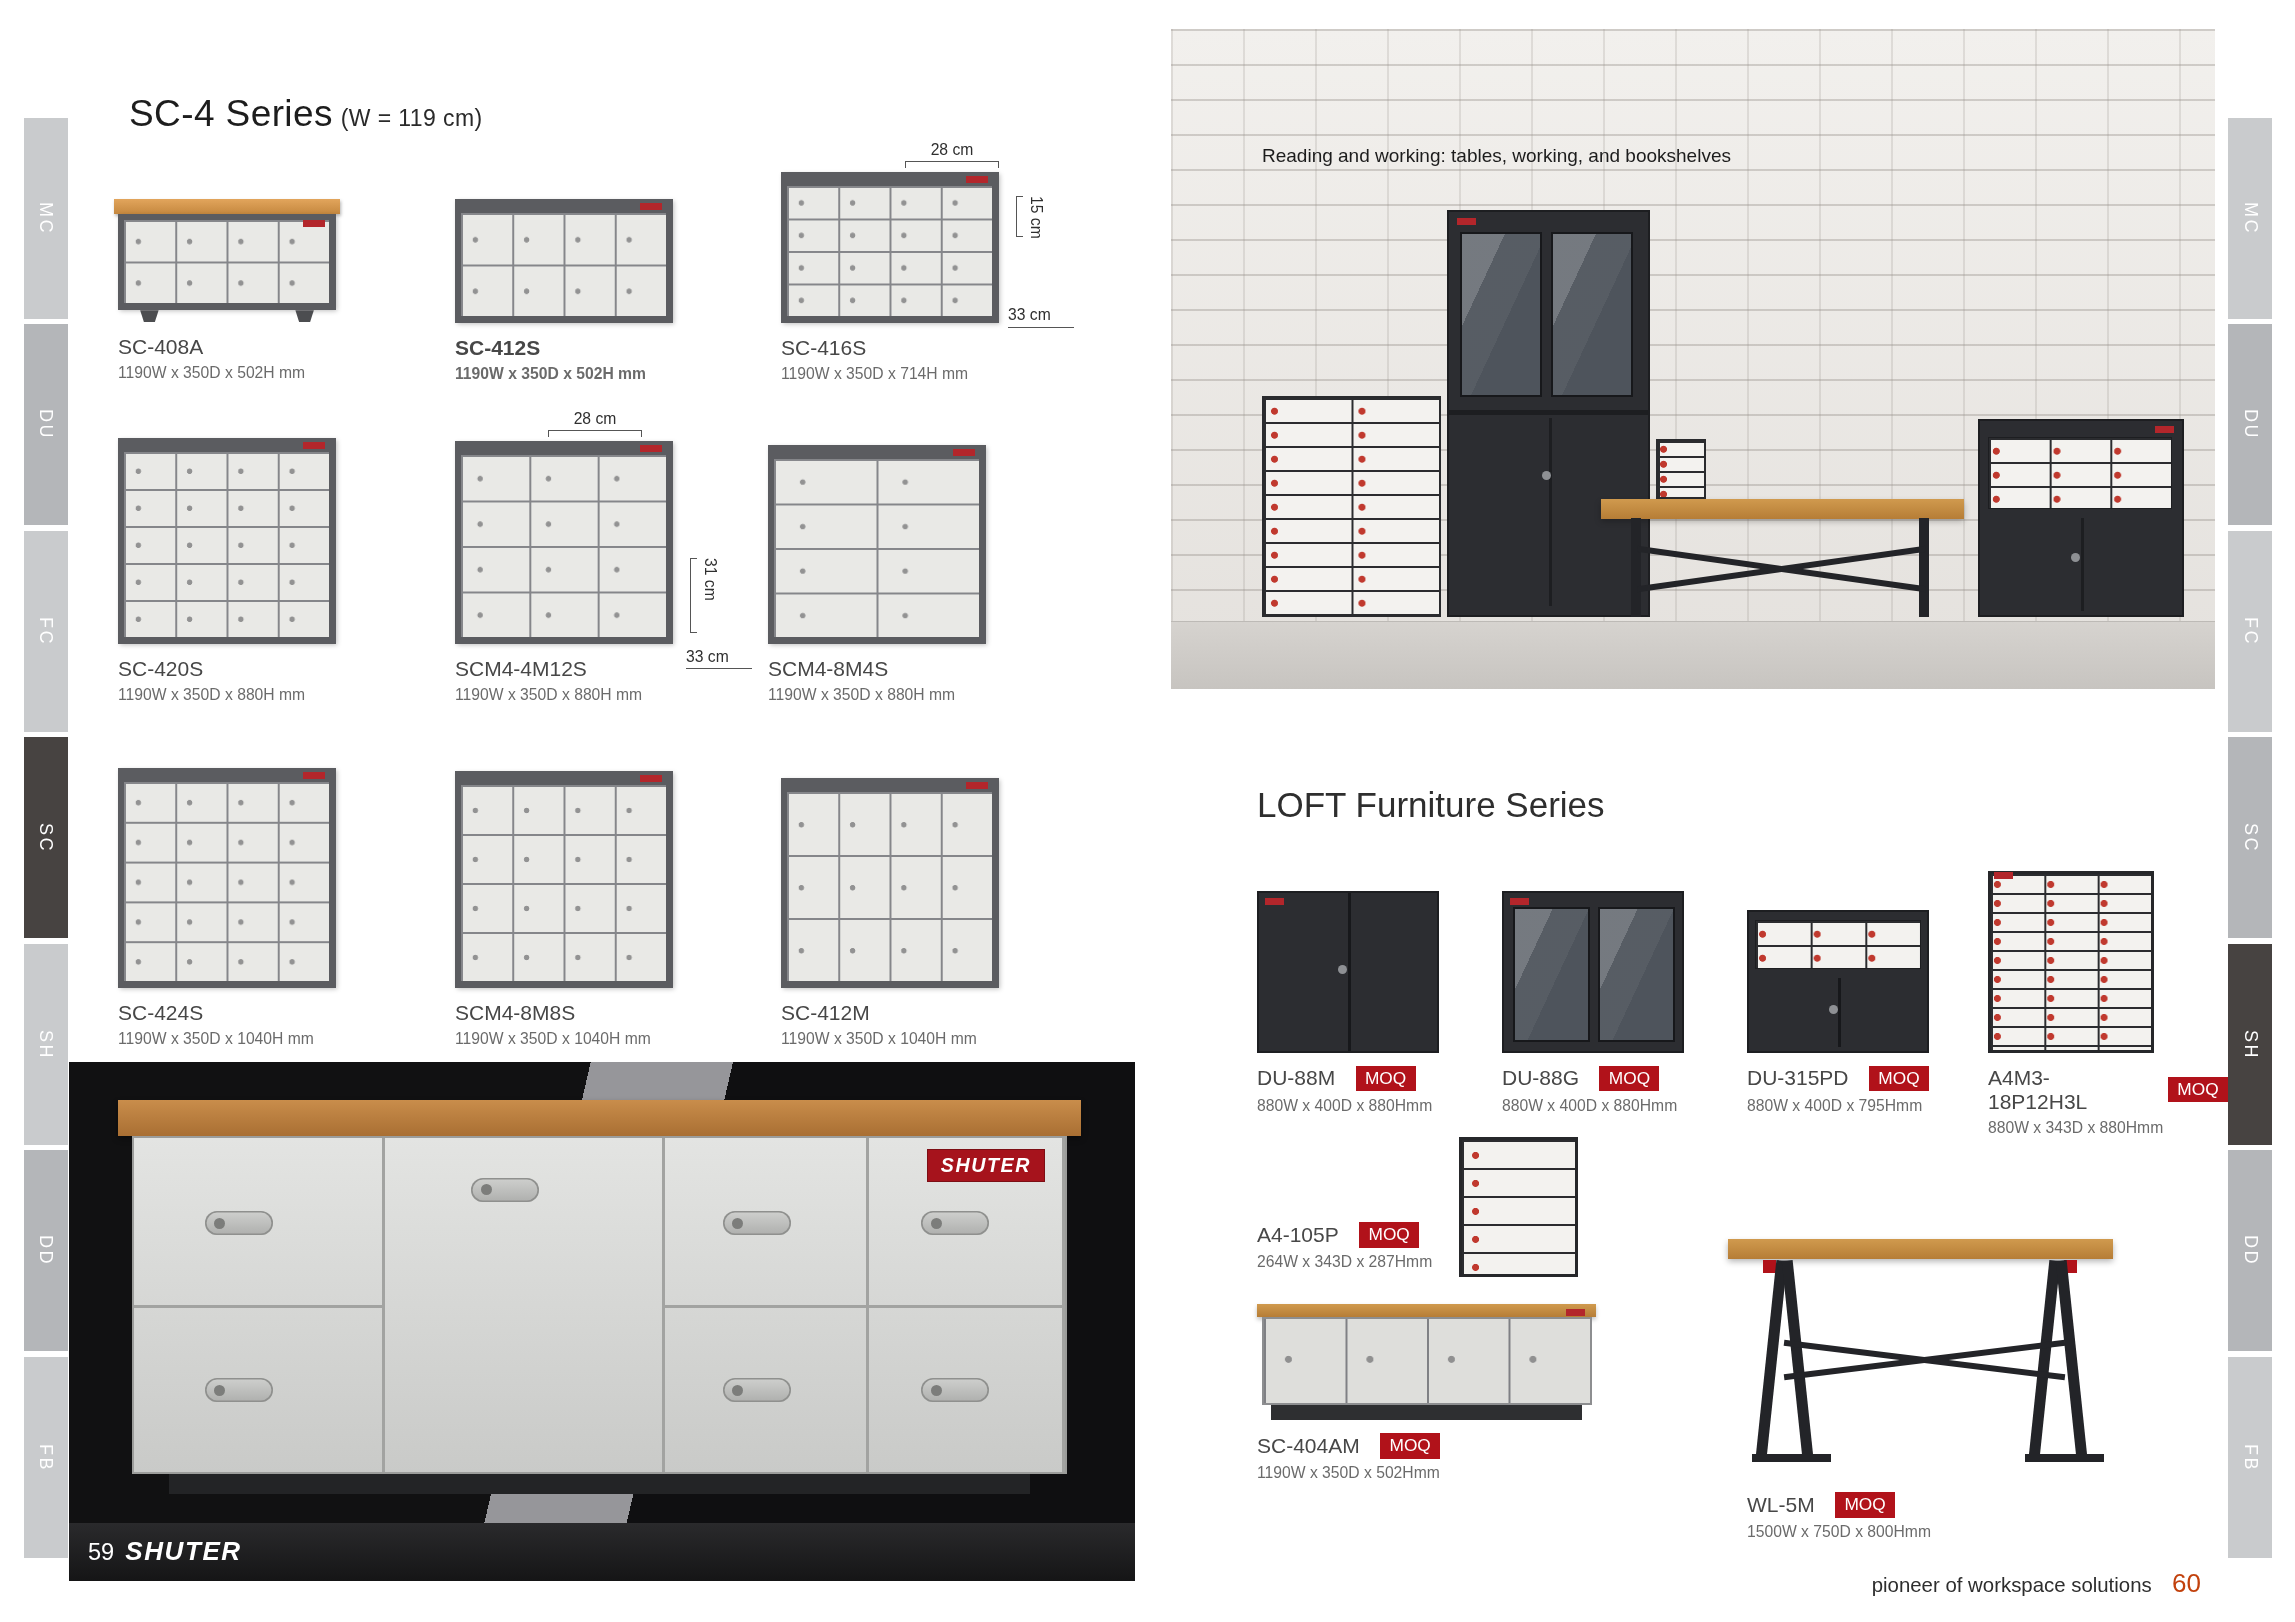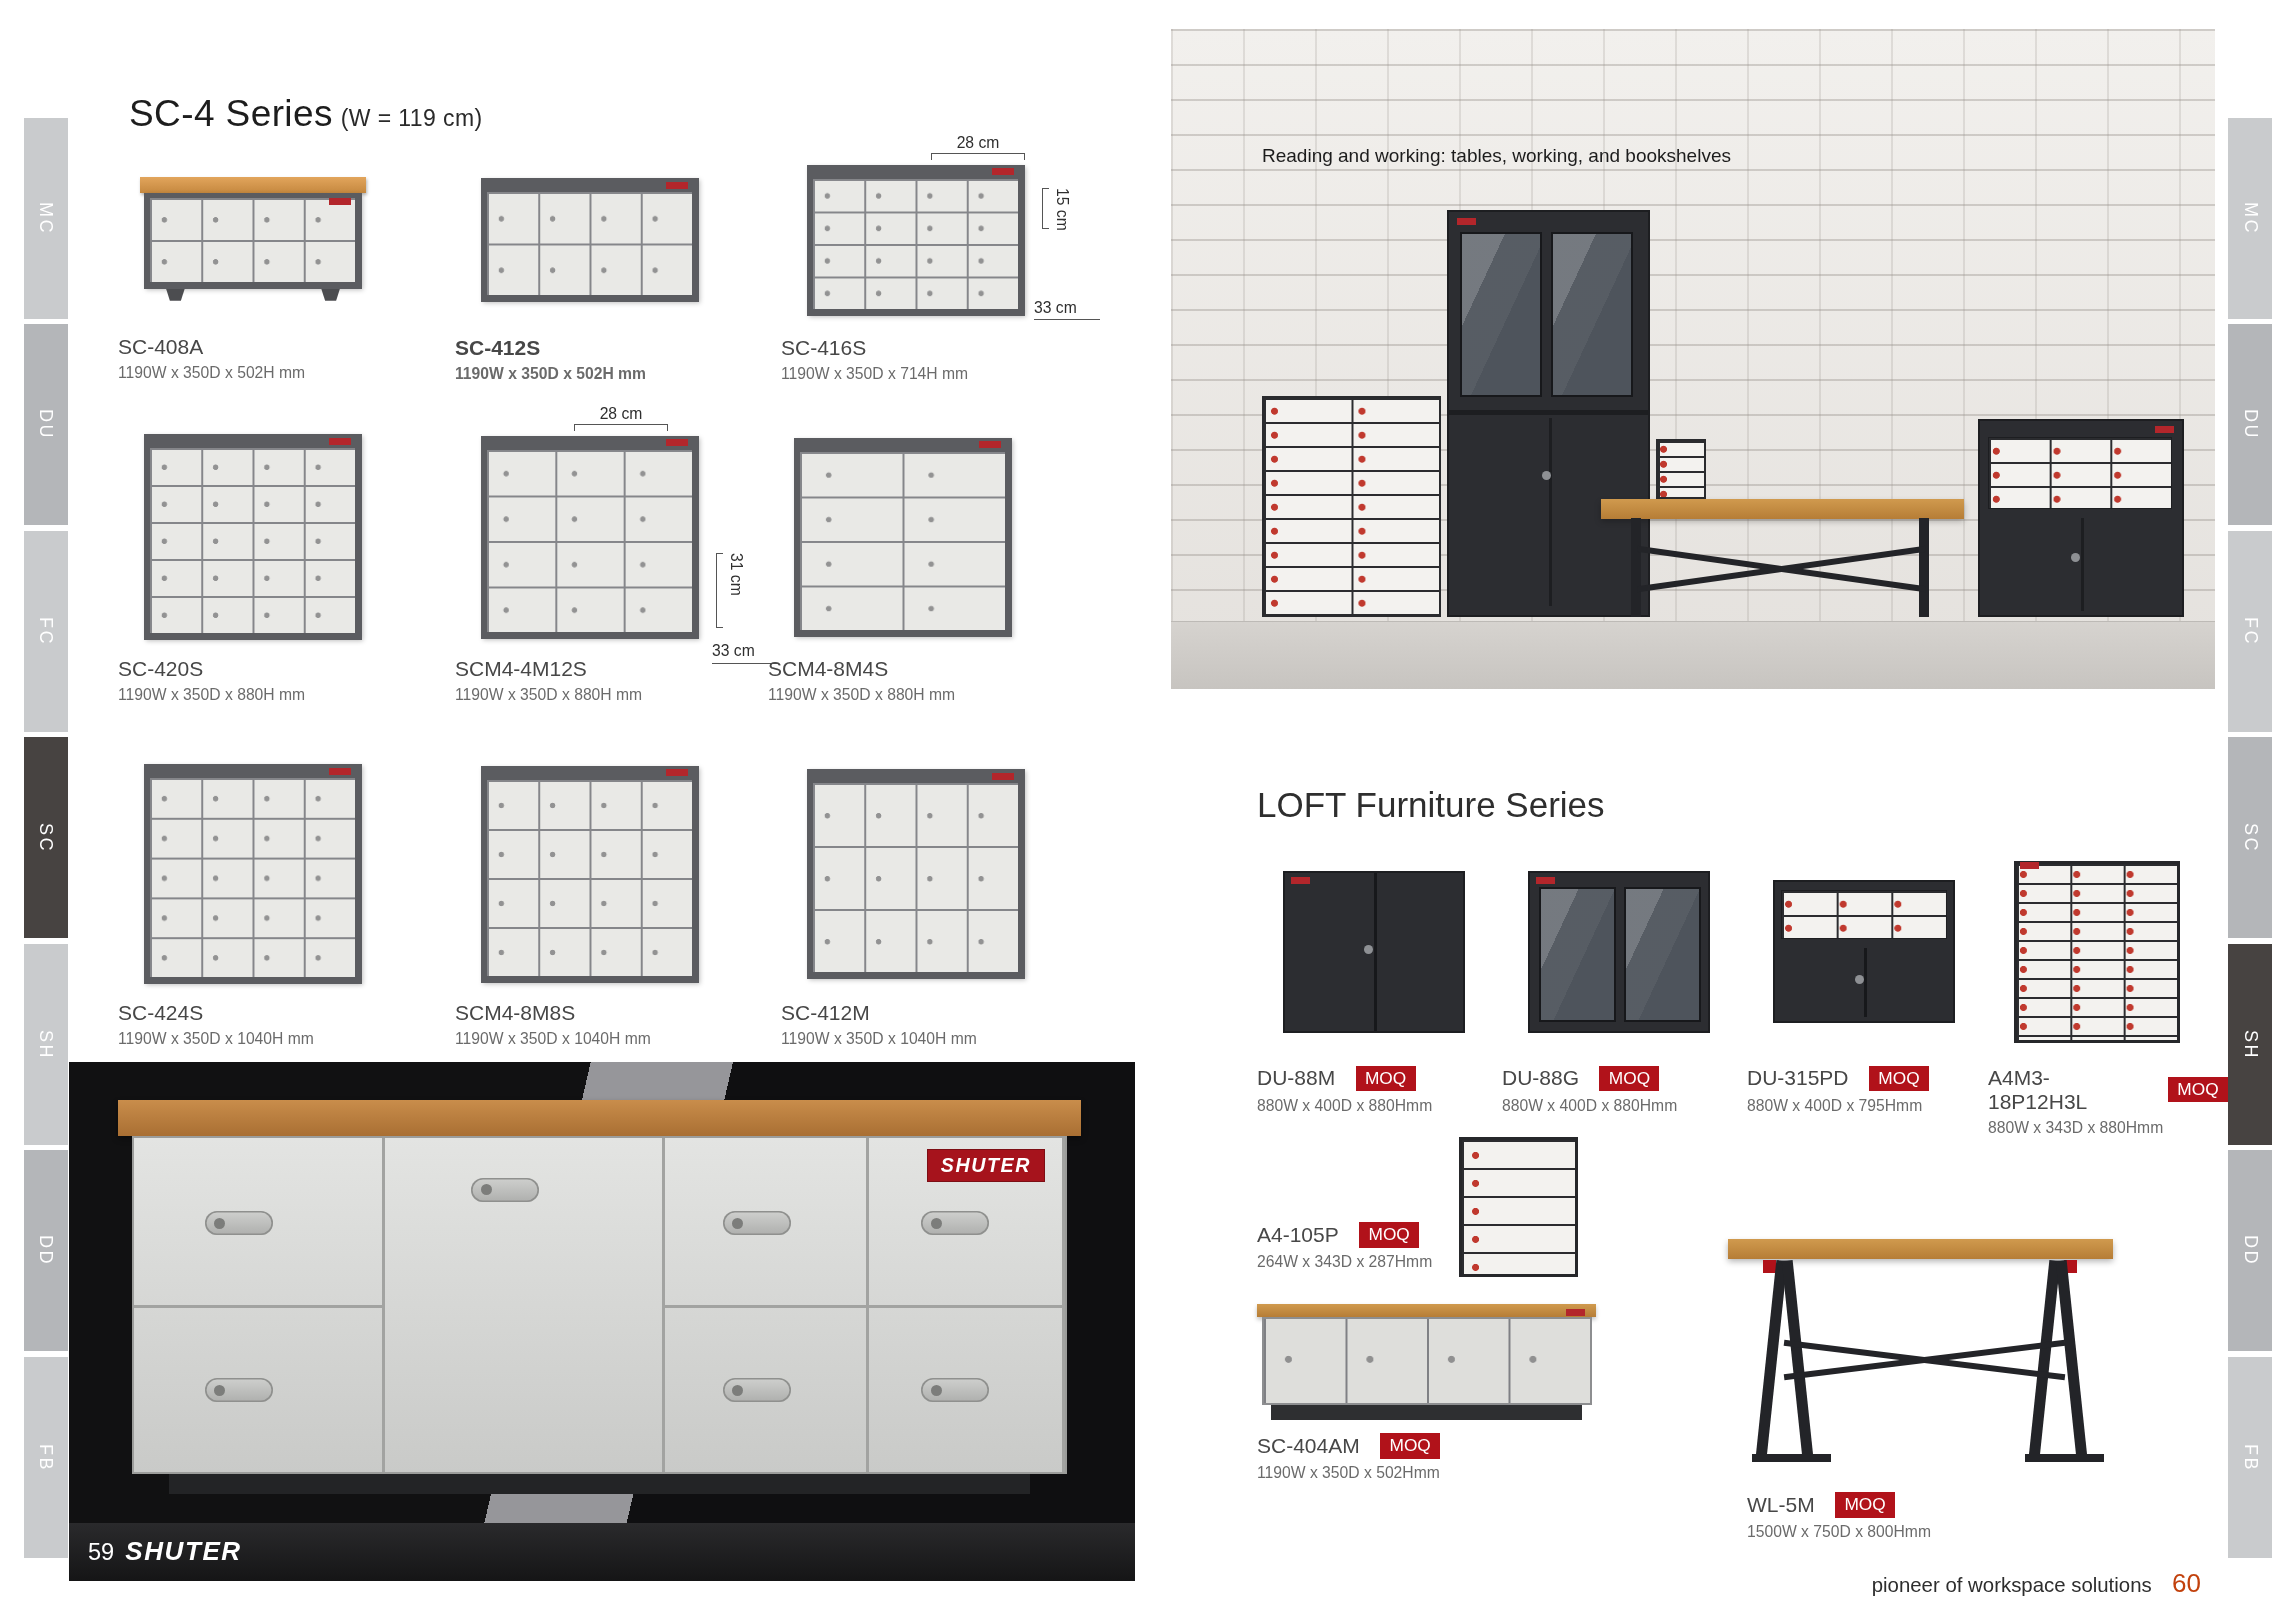--- a/index.html
+++ b/index.html
@@ -12,21 +12,21 @@
   .tab span { writing-mode:vertical-rl; font-size:18px; letter-spacing:2.4px; color:#ffffff; }
   .tab.light { background:#c9cbcd; }
   .tab.mid   { background:#b4b6b9; }
   .tab.dark  { background:#474341; }
 
   
   .lp-title { position:absolute; left:129px; top:93px; font-size:37px; color:#1d1d1d; letter-spacing:0.4px; }
   .lp-title .suffix { font-size:23px; color:#2a2a2a; margin-left:7.9px; }
 
   .pcell { position:absolute; width:267px; display:flex; flex-direction:column; }
-  .img-area { display:flex; align-items:center;margin-left:26px; }
+  .img-area { display:flex; align-items:flex-end; }
   .pname { margin-top:12.6px; font-size:21px; color:#474747; }
   .pdims { margin-top:5.5px; font-size:15.7px; color:#6b6b6b; }
 
   .cabwrap { position:relative; }
   .lockers { position:relative; background:#5b5c60; padding:5.5px 7px 7px 5.5px; box-shadow:1.6px 2.4px 4.7px rgba(0,0,0,.25); }
   .lockers.darktop { padding-top:14px; }
   .doors { width:100%; height:100%;
     background-color:#e9e9e6;
     background-image:
       radial-gradient(circle at 28% 52%, rgba(75,75,78,.55) 2.4px, transparent 3.1px),

